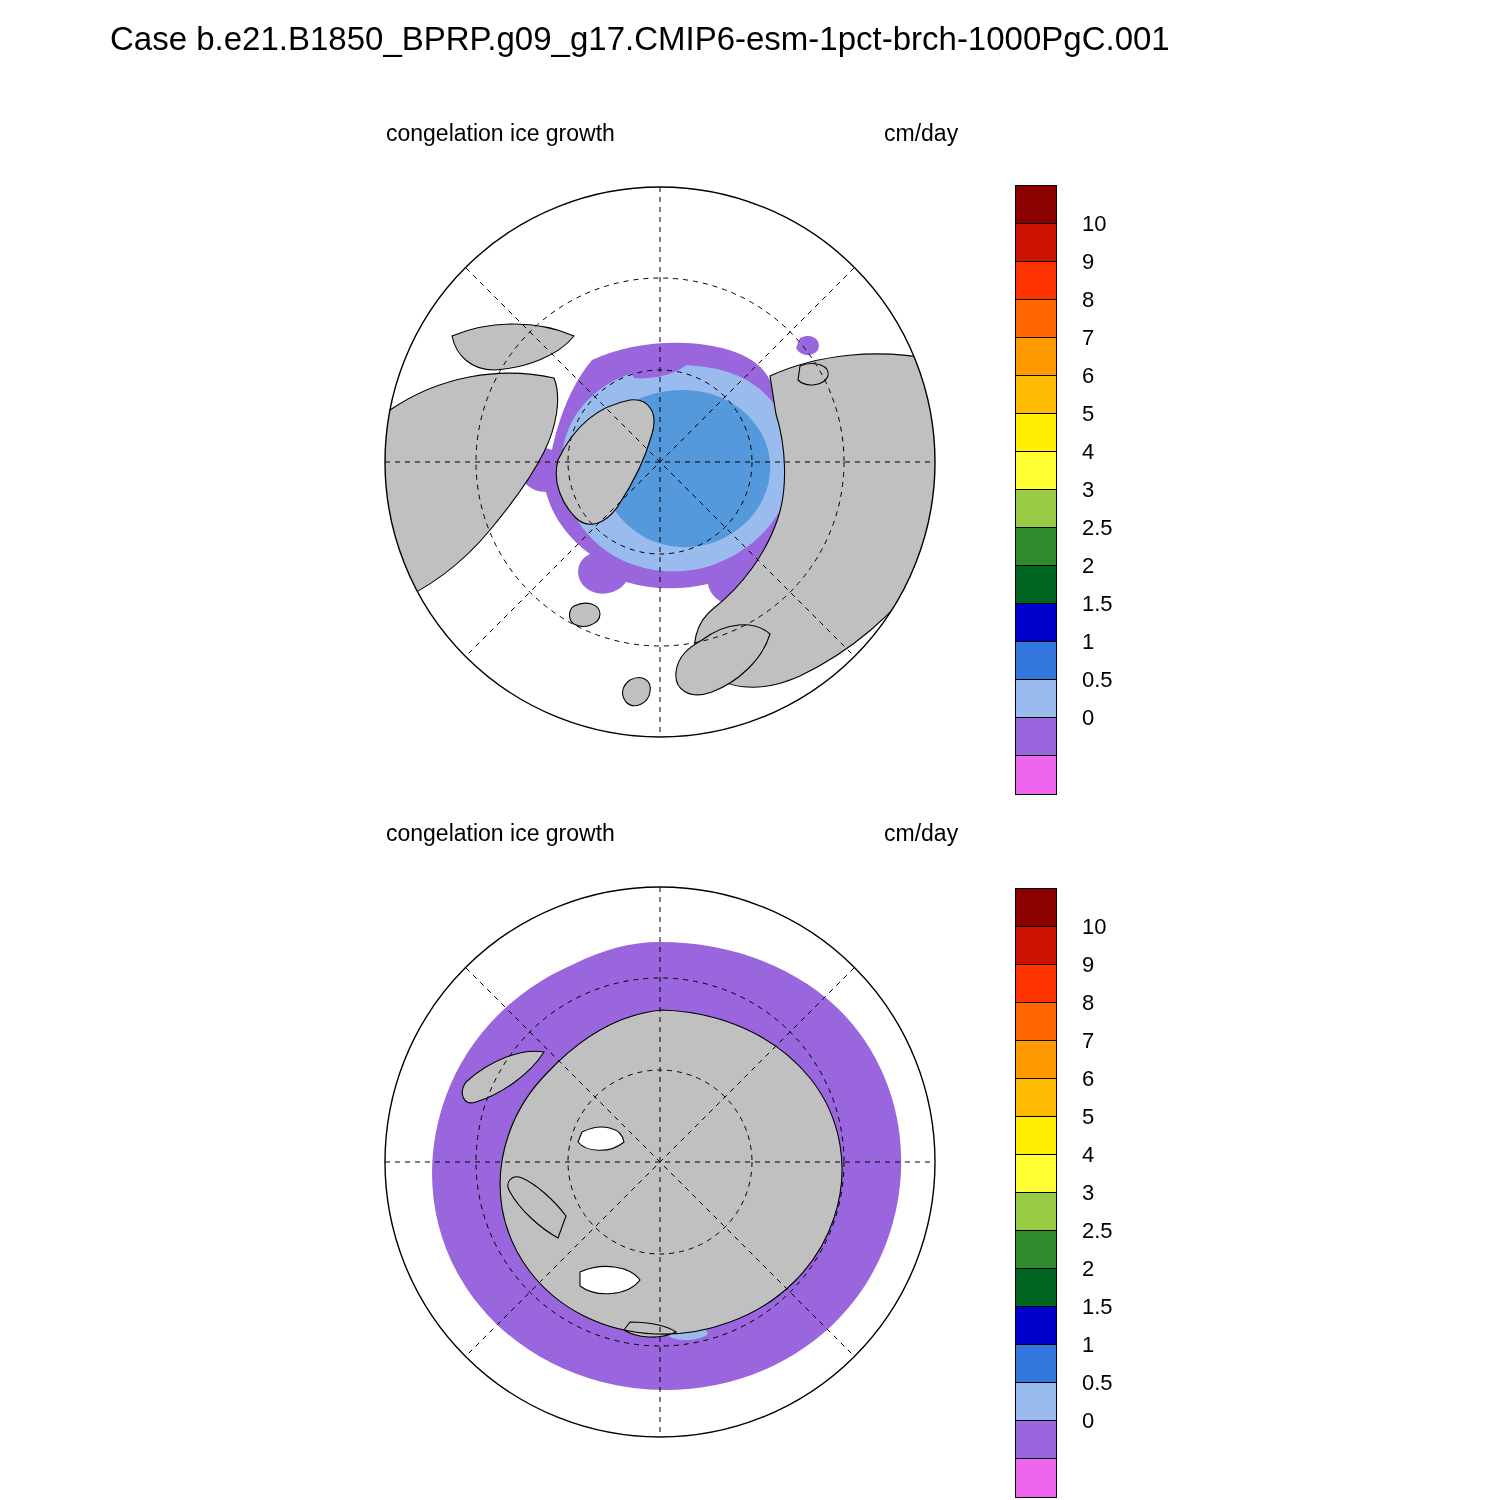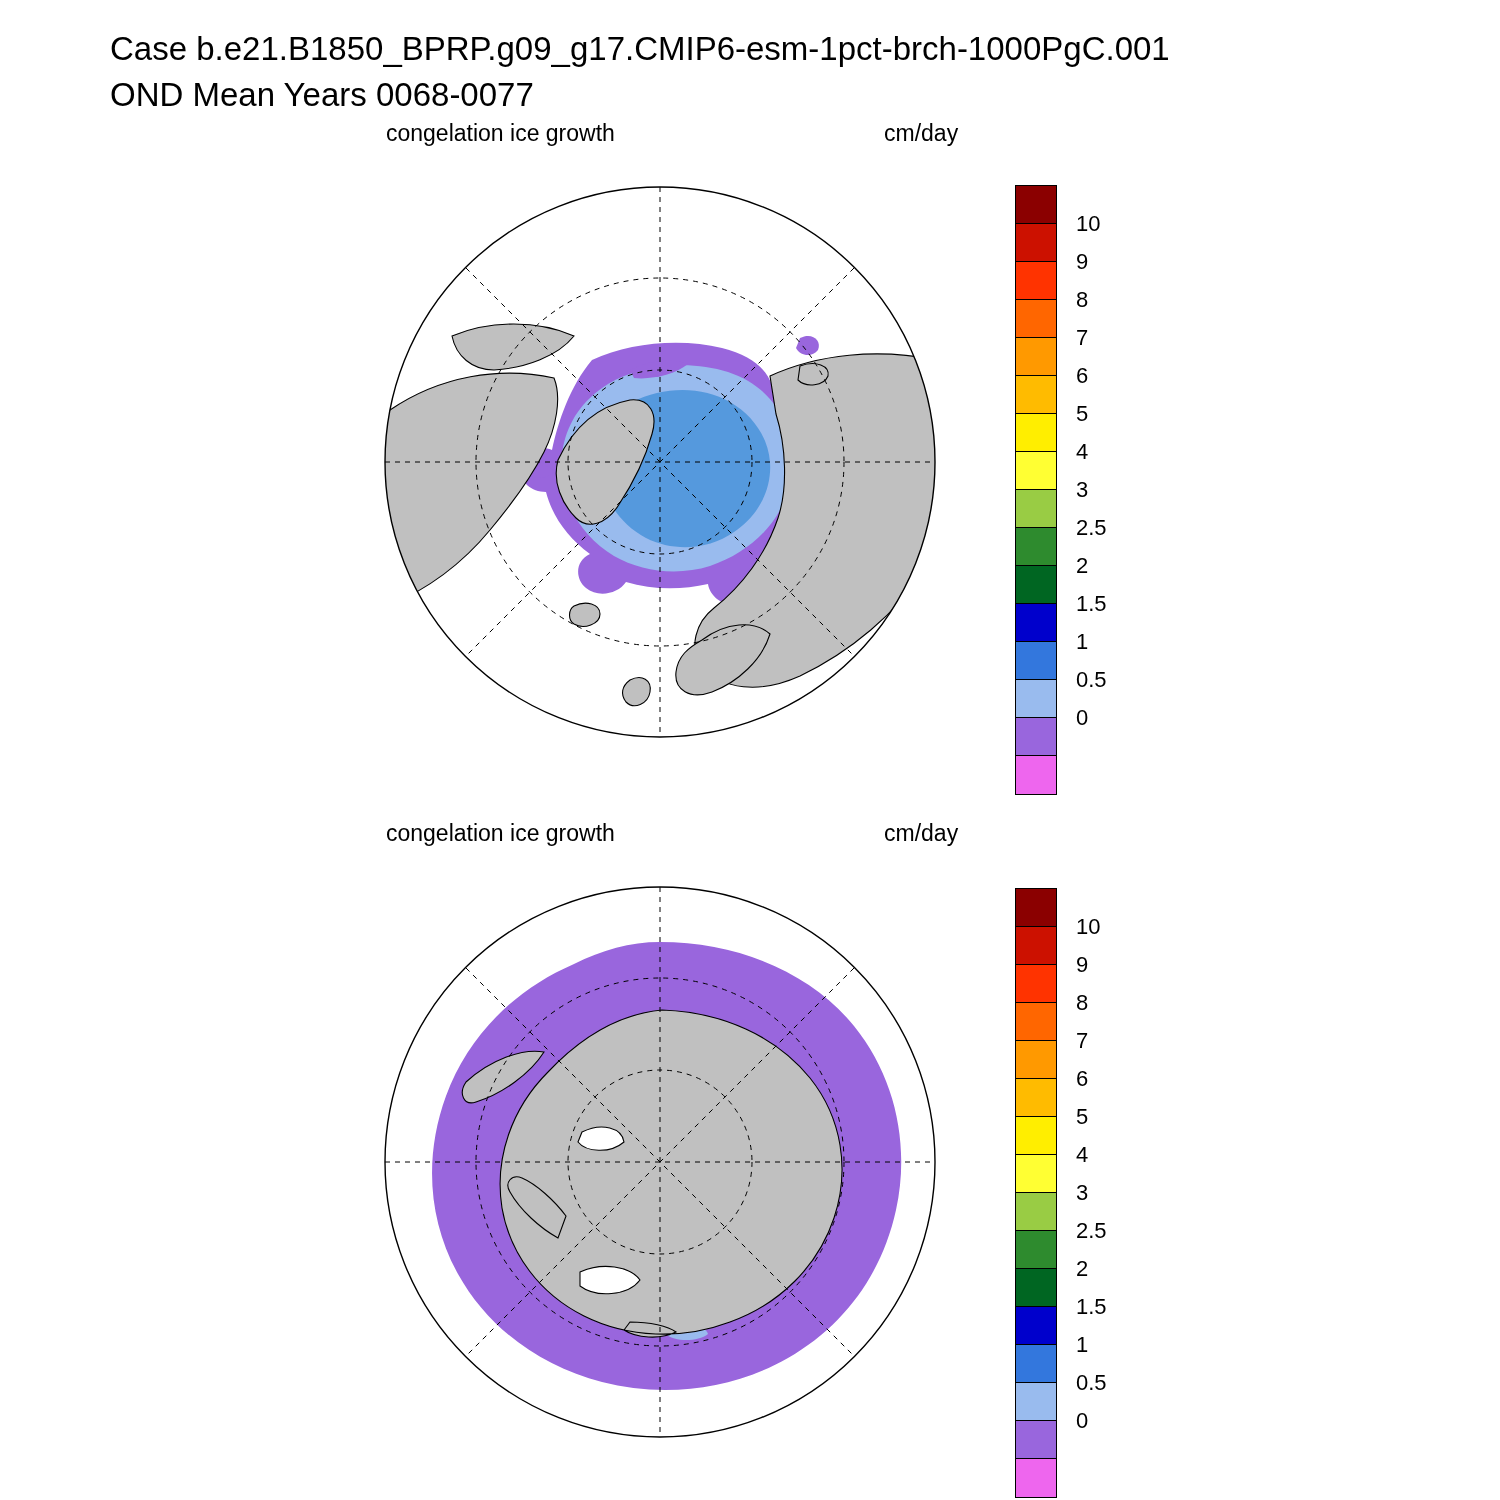--- a/index.html
+++ b/index.html
@@ -16,21 +16,20 @@
     overflow: hidden;
   }
   .title-block {
     position: absolute;
     left: 110px;
     top: 16px;
     width: 1380px;
     font-size: 33px;
     line-height: 46px;
     white-space: nowrap;
-    margin-top: 10px;
   }
   .panel {
     position: absolute;
     left: 0;
     width: 1240px;
   }
   #panel-north { top: 110px; height: 690px; }
   #panel-south { top: 810px; height: 690px; }
 
   .panel-varname {
@@ -64,37 +63,36 @@
   .cbar-cell {
     width: 40px;
     height: 38px;
     border-bottom: 1px solid #000;
     box-sizing: border-box;
     position: relative;
   }
   .cbar-cell:last-child { border-bottom: none; }
   .cbar-label {
     position: absolute;
-    left: 60px;
+    left: 66px;
     bottom: -14px;
     font-size: 22px;
     white-space: nowrap;
   }
   svg { display: block; }
   .coast { fill: #c0c0c0; stroke: #000000; stroke-width: 1.1; }
   .grid { stroke: #000000; stroke-width: 1; stroke-dasharray: 5 5; fill: none; }
   .limb { stroke: #000000; stroke-width: 1.4; fill: none; }
   .ocean { fill: #ffffff; }
 </style>
 </head>
 <body>
 
 <div class="title-block">
   <div>Case b.e21.B1850_BPRP.g09_g17.CMIP6-esm-1pct-brch-1000PgC.001</div>
-  <div>OND Mean   Years 0068-0077</div>
 </div>
 
 <div class="panel" id="panel-north">
   <div class="panel-varname">congelation ice growth</div>
   <div class="panel-units">cm/day</div>
 
   <div class="map-area">
     <svg width="660" height="620" viewBox="0 0 660 620">
       <defs>
         <clipPath id="nclip">

